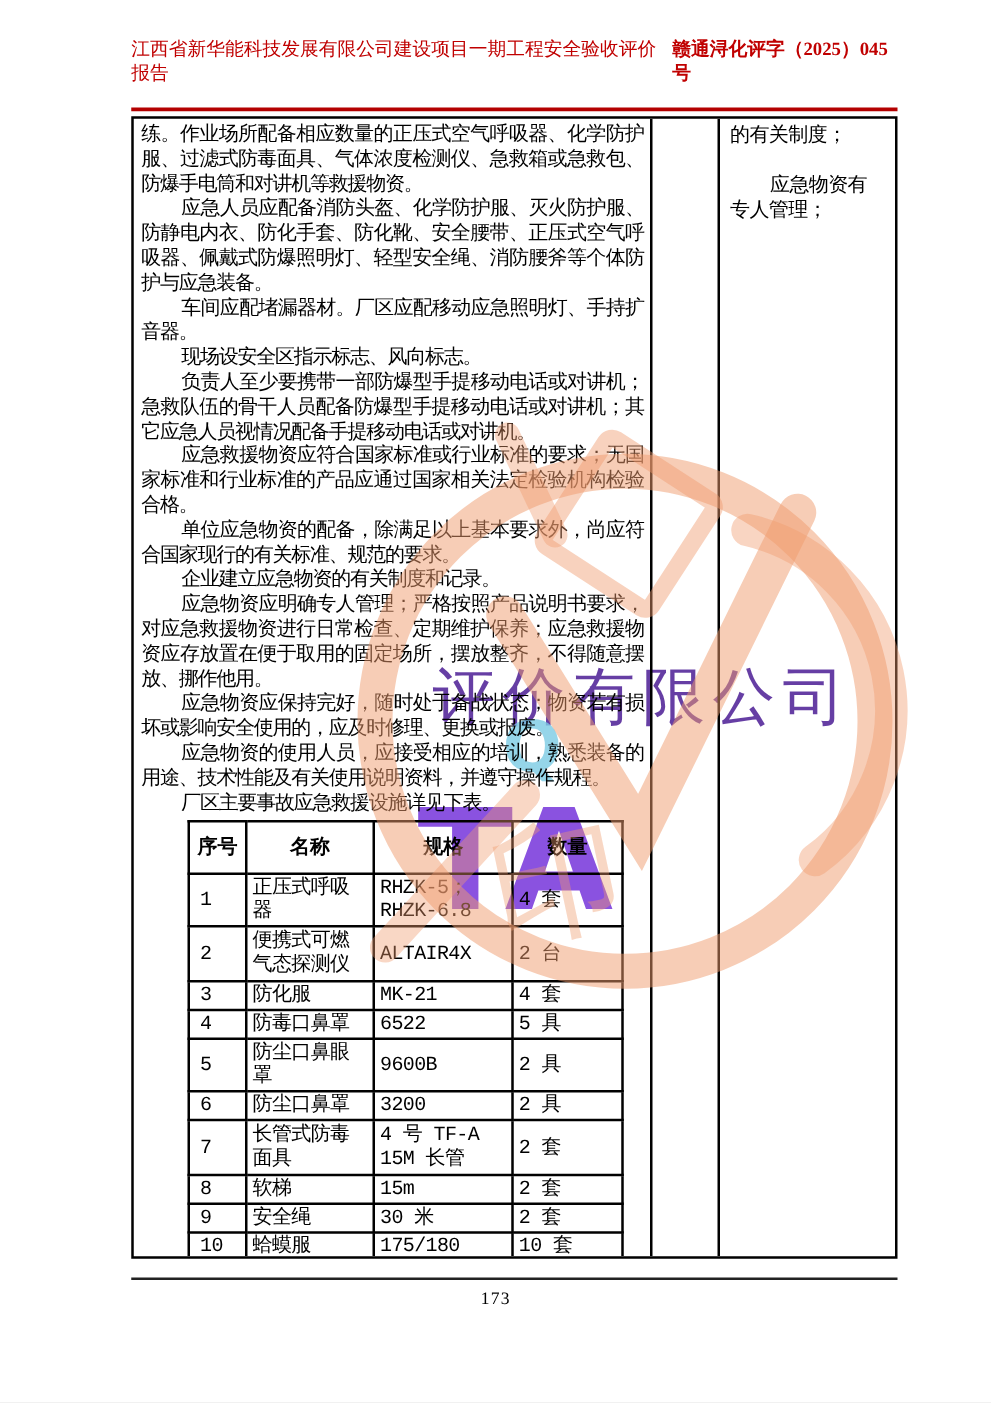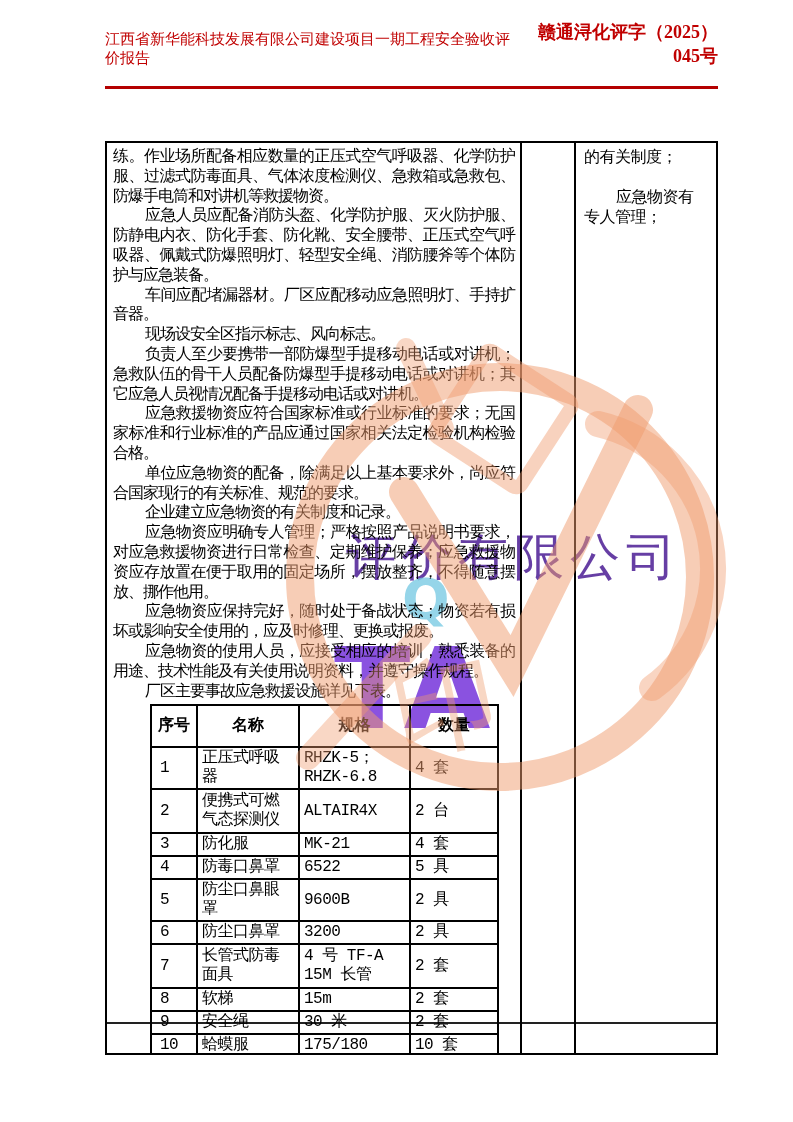--- a/index.html
+++ b/index.html
@@ -7,39 +7,39 @@
     position:relative;width:793px;height:1122px;background:#ffffff;
     margin:0 auto;overflow:hidden;
     font-family:"Liberation Serif","DejaVu Serif",serif;color:#000;
   }
   
   .doc-header{
     position:absolute;left:105px;top:44px;width:613px;height:24px;
     display:flex;justify-content:space-between;align-items:flex-end;
     color:#c00000;font-size:15px;letter-spacing:0;
   }
-  .doc-header .hdr-right{font-weight:bold;font-size:18px;text-align:right;}
+  .doc-header .hdr-right{font-weight:bold;font-size:15px;}
   .hdr-rule{
     position:absolute;left:105px;top:86px;width:613px;height:3px;background:#b40000;
   }
   
   .wm-under{position:absolute;z-index:0;pointer-events:none;}
   .wm-gray{
     left:346px;top:524px;font-size:50px;color:#4c1d95;letter-spacing:6px;
     font-family:"Liberation Serif",serif;opacity:.85;white-space:nowrap;
   }
   .wm-q{left:402px;top:566px;font-size:56px;color:#7bcbe4;font-family:"DejaVu Sans",sans-serif;font-weight:bold;opacity:.8;}
   .wm-ta{left:334px;top:624px;font-size:112px;color:#6d28d9;font-family:"DejaVu Sans",sans-serif;font-weight:bold;letter-spacing:2px;opacity:.8;}
   .stamp-svg{position:absolute;left:0;top:0;z-index:3;pointer-events:none;}
   
   .outer-table{
     position:absolute;left:105px;top:93px;width:613px;height:914px;z-index:2;
     border:2px solid #000;box-sizing:border-box;
     display:grid;grid-template-columns:415px 54px 1fr;
-    background:transparent;overflow:hidden;margin-top:48px;
+    background:transparent;overflow:hidden;
   }
   .col{box-sizing:border-box;overflow:hidden;}
   .col-main{border-right:2px solid #000;padding:3px 5px 0 6px;}
   .col-mid{border-right:2px solid #000;}
   .col-note{padding:4px 8px;font-family:Liberation Serif, serif;}
   
   .col-main p{
     margin:0;font-size:16px;line-height:19.8px;letter-spacing:-1px;
     text-align:justify;text-indent:2em;
   }
@@ -194,14 +194,15 @@
       <path d="M 598 424 A 148 148 0 0 1 652 688" stroke-width="26" opacity="0.42"></path>
       <rect x="452" y="368" width="102" height="102" rx="6" transform="rotate(33 503 419)" stroke-width="14" opacity="0.45"></rect>
       <polyline points="404,492 512,666 638,410" stroke-width="30" opacity="0.5"></polyline>
       <line x1="420" y1="636" x2="308" y2="758" stroke-width="24" opacity="0.4"></line>
       <line x1="406" y1="348" x2="444" y2="428" stroke-width="20" opacity="0.4"></line>
     </g>
     <text x="392" y="742" font-size="104" fill="#f09c6e" opacity="0.4" font-family="'Liberation Serif',serif" transform="rotate(-12 440 700)">印</text>
   </svg>
 
   <div class="footer-rule"></div>
+  <div class="page-number">173</div>
 
 </div>
 
 </body></html>

